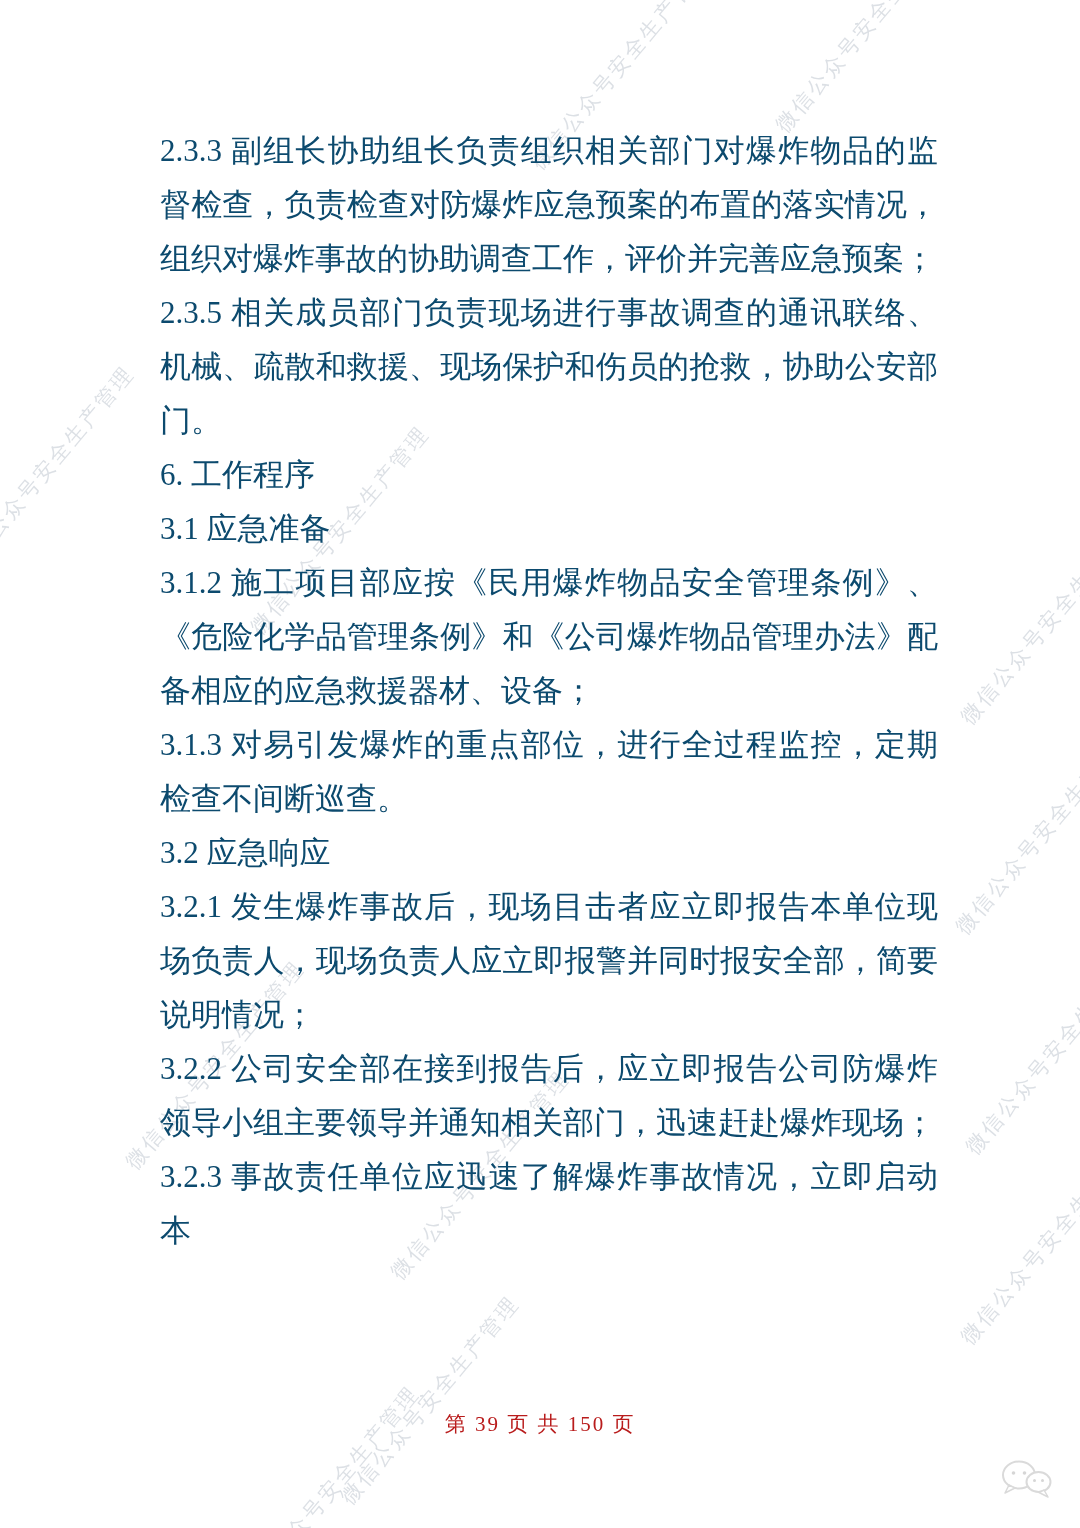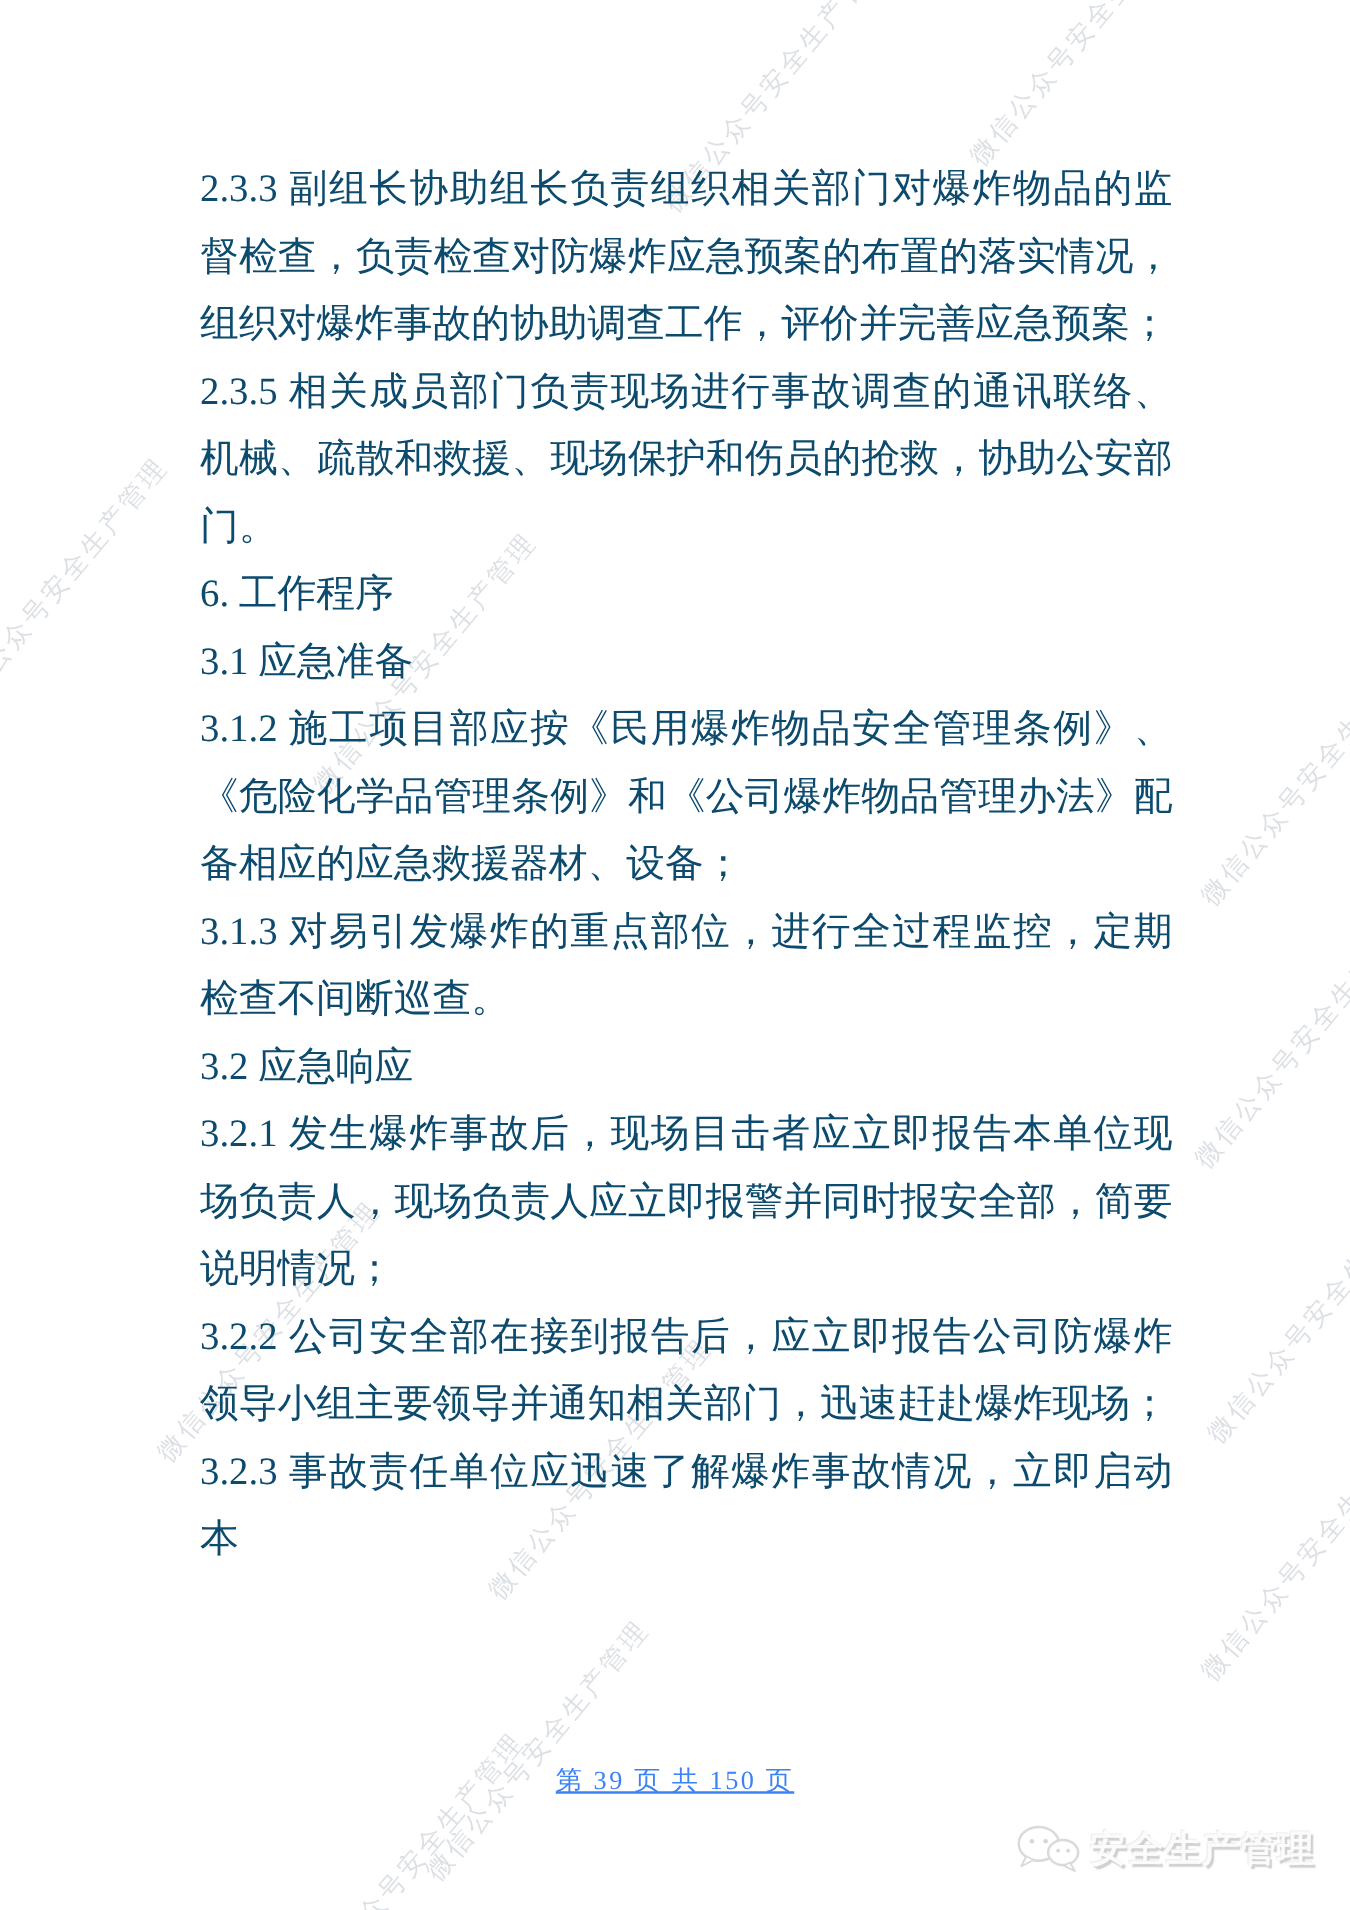--- a/index.html
+++ b/index.html
@@ -32,22 +32,21 @@
     text-justify:inter-ideograph;
   }
   .para{margin:0;padding:0;}
   
   .footer{
     position:absolute;
     top:1410px;left:0;width:100%;
     text-align:center;
     font-size:21px;
     letter-spacing:2px;
-    color:#3b82f6;
-    text-decoration:underline;
+    color:#b91c1c;
   }
   
   .brand{
     position:absolute;
     top:1458px;right:28px;
     display:flex;align-items:center;gap:8px;
   }
   .brand-name{
     font-family:"Liberation Sans","DejaVu Sans",sans-serif;
     font-weight:bold;
@@ -99,16 +98,15 @@
       <ellipse cx="19" cy="17" rx="16" ry="13.5" fill="#ffffff" stroke="#dadada" stroke-width="2"></ellipse>
       <path d="M9 27 L5 35 L15 30 Z" fill="#ffffff" stroke="#dadada" stroke-width="1.5" stroke-linejoin="round"></path>
       <circle cx="13.5" cy="15" r="1.8" fill="#d6d6d6"></circle>
       <circle cx="24.5" cy="15" r="1.8" fill="#d6d6d6"></circle>
 
       <ellipse cx="38.5" cy="24" rx="12" ry="10" fill="#ffffff" stroke="#dadada" stroke-width="2"></ellipse>
       <path d="M44 32 L48 39 L39 34.5 Z" fill="#ffffff" stroke="#dadada" stroke-width="1.5" stroke-linejoin="round"></path>
       <circle cx="34.5" cy="22.5" r="1.5" fill="#d6d6d6"></circle>
       <circle cx="42.5" cy="22.5" r="1.5" fill="#d6d6d6"></circle>
     </svg>
-    <span class="brand-name">安全生产管理</span>
   </div>
 
 </div>
 
 </body></html>

